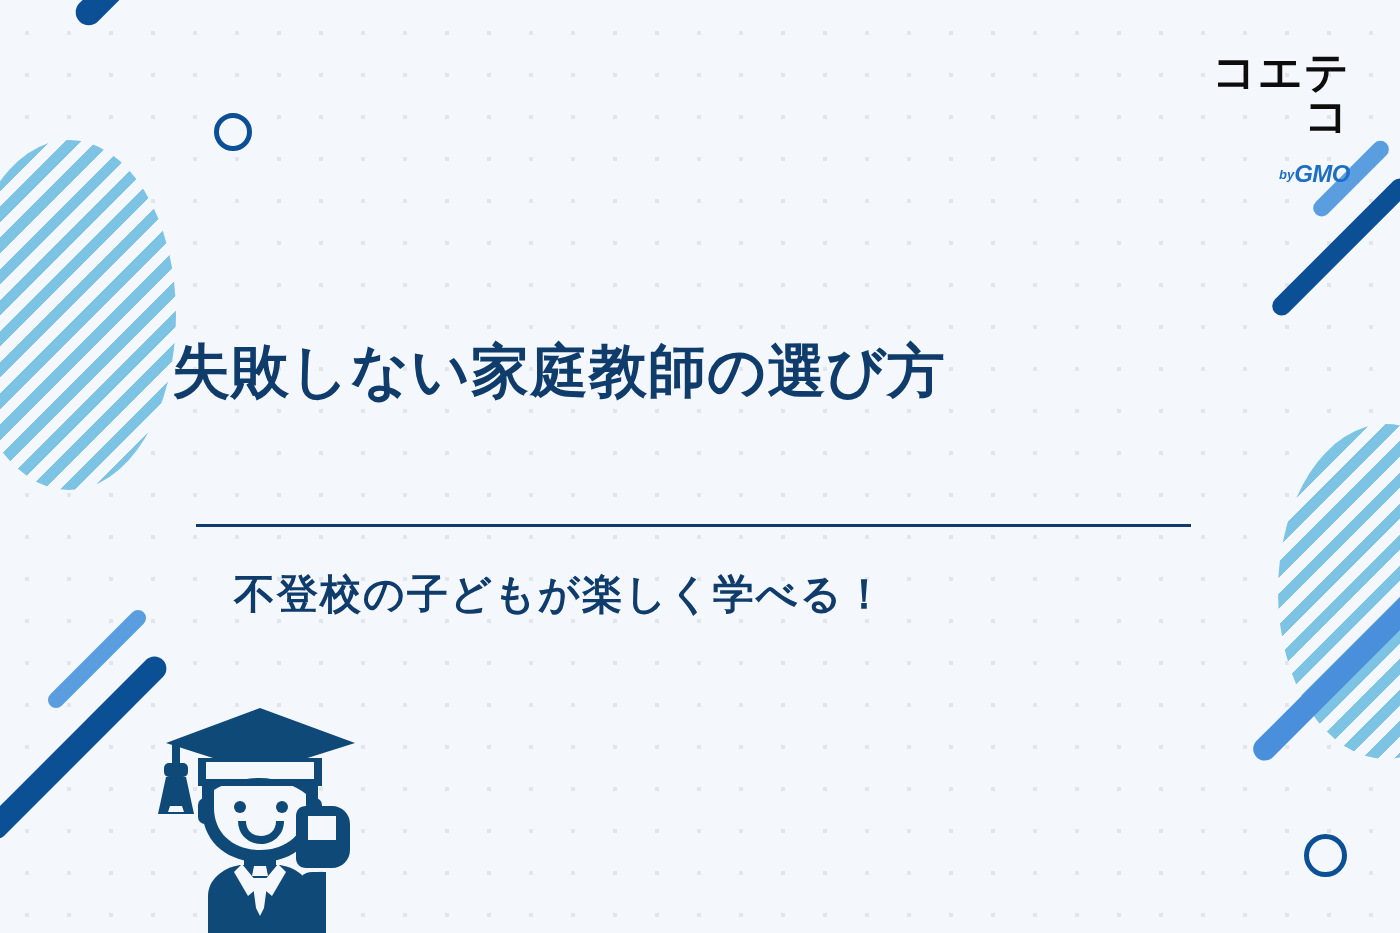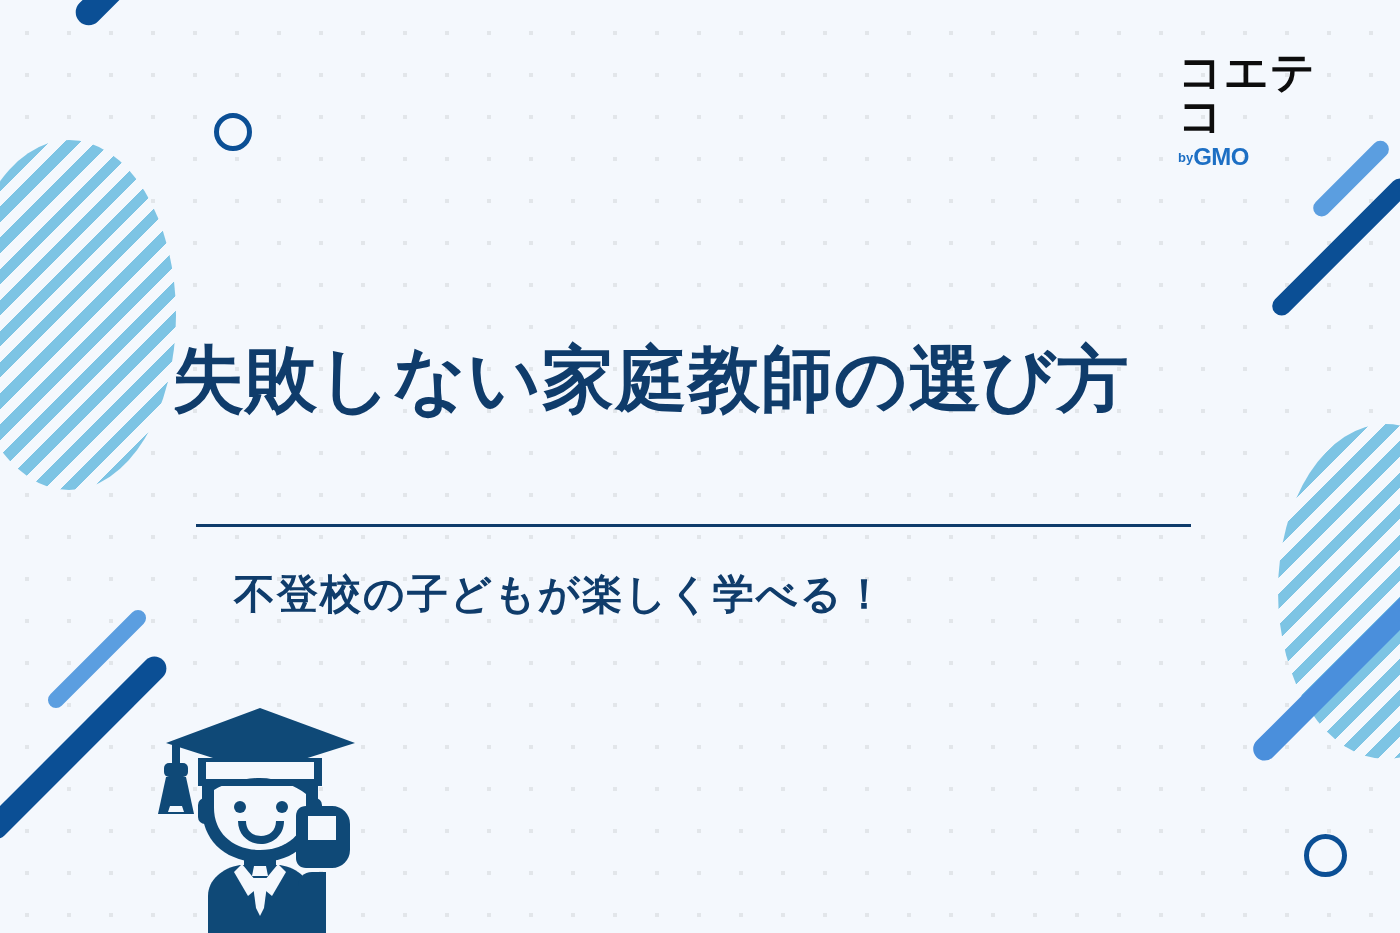--- a/index.html
+++ b/index.html
@@ -112,58 +112,59 @@
     box-sizing: border-box;
   }
   #ring-top-left { left: 214px; top: 113px; width: 38px; height: 38px; }
   #ring-bottom-right { left: 1304px; top: 834px; width: 43px; height: 43px; }
 
   
   .logo {
     position: absolute;
     left: 1178px; top: 50px;
     width: 172px;
-    text-align: left;
+    text-align: right;
     user-select: none;
   }
   .logo-mark {
     display: block;
     font-size: 44px;
     font-weight: bold;
     letter-spacing: 1px;
     color: #0d0d0d;
     line-height: 1;
     font-family: "DejaVu Sans", "Liberation Sans", sans-serif;
   }
   .logo-sub {
     display: block;
-    margin-top: 7px;
+    margin-top: 24px;
     line-height: 1;
     white-space: nowrap;
+    font-style: italic;
   }
   .logo-sub .by {
     font-size: 13px;
     font-weight: bold;
     color: #1d6fc4;
     vertical-align: 3px;
     letter-spacing: 0px;
   }
   .logo-sub .gmo {
     font-size: 24px;
     font-weight: bold;
     color: #1d6fc4;
     letter-spacing: -0.5px;
   }
 
   
   .title {
     position: absolute;
     left: 172px; top: 340px;
     width: 1100px;
-    font-size: 72px;
+    font-size: 58px;
     font-weight: bold;
     color: #0f3c6b;
     line-height: 1.1;
     letter-spacing: 1px;
     white-space: nowrap;
     font-family: "DejaVu Sans", "Liberation Sans", sans-serif;
   }
   .divider {
     position: absolute;
     left: 196px; top: 524px;

